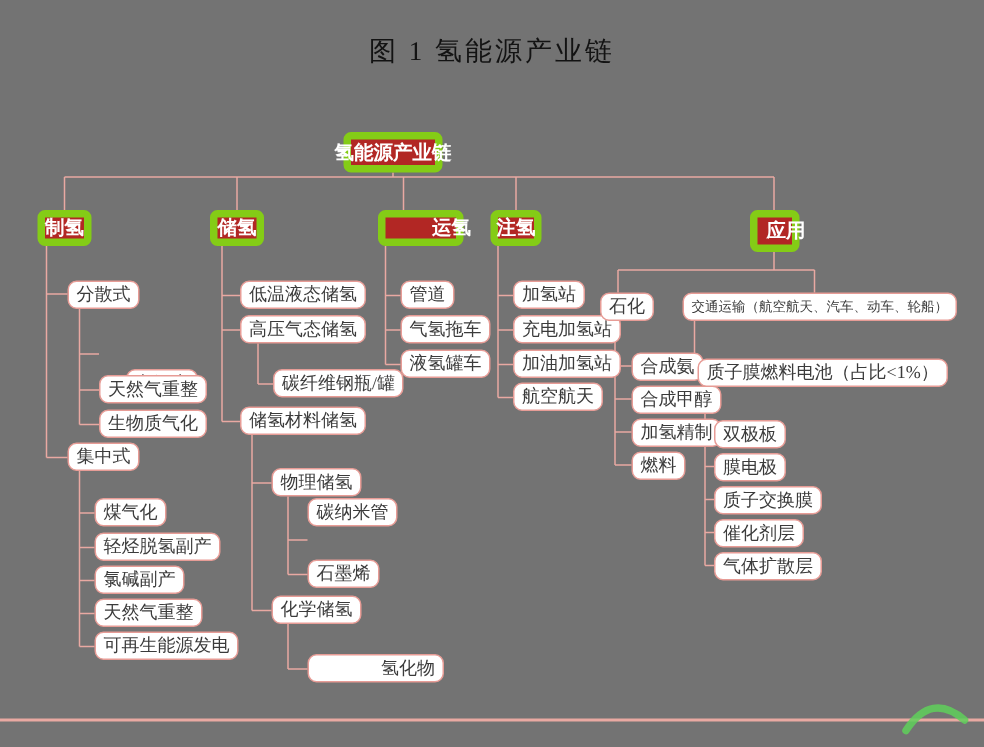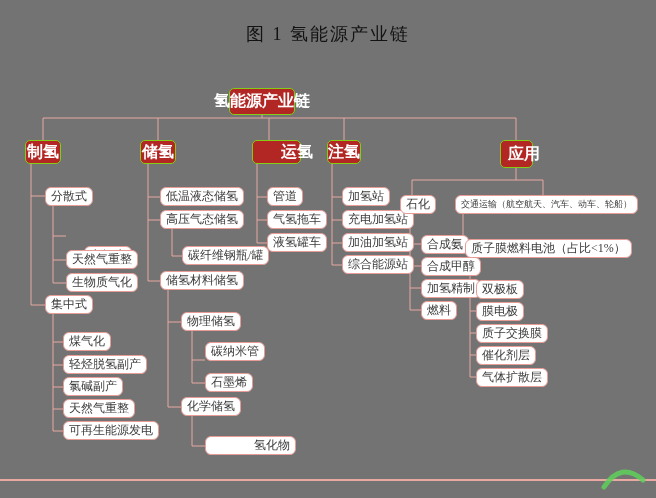--- a/index.html
+++ b/index.html
@@ -6,22 +6,22 @@
   .stage {
     position:relative; width:656px; height:498px; background:#737373;
     font-family:"Liberation Serif","DejaVu Serif",serif; overflow:hidden;
   }
   .fig-title {
     position:absolute; top:22px; left:0; width:100%; text-align:center;
     font-size:18px; color:#131313; letter-spacing:2px;
   }
   svg.links { position:absolute; left:0; top:0; width:656px; height:498px; }
   .rnode {
-    position:absolute; background:#b22724; border:1px solid #84cc16; border-radius:5px;
-    color:#ffffff; font-size:16px; font-weight:bold; display:flex; align-items:center;
+    position:absolute; background:#b22724; border:5px solid #84cc16; border-radius:5px;
+    color:#ffffff; font-size:13px; font-weight:bold; display:flex; align-items:center;
     justify-content:center; white-space:nowrap; box-sizing:border-box; padding:0 3px;
   }
   .node {
     position:absolute; background:#ffffff; border:1px solid #e79c96; border-radius:6px;
     color:#3b3b3b; font-size:12px; line-height:13px; padding:2px 5px;
     white-space:nowrap; box-sizing:border-box;
   }
 </style>
 </head>
 <body>
@@ -67,33 +67,33 @@
   <div class="node" style="left:63px;top:355px;">轻烃脱氢副产</div>
   <div class="node" style="left:63px;top:377px;">氯碱副产</div>
   <div class="node" style="left:63px;top:399px;">天然气重整</div>
   <div class="node" style="left:63px;top:421px;">可再生能源发电</div>
 
   <div class="node" style="left:160px;top:187px;">低温液态储氢</div>
   <div class="node" style="left:160px;top:210px;">高压气态储氢</div>
   <div class="node" style="left:182px;top:246px;">碳纤维钢瓶/罐</div>
   <div class="node" style="left:160px;top:271px;">储氢材料储氢</div>
   <div class="node" style="left:181px;top:312px;">物理储氢</div>
-  <div class="node" style="left:205px;top:342px;">碳纳米管</div>
+  <div class="node" style="left:205px;top:332px;">碳纳米管</div>
   <div class="node" style="left:205px;top:373px;">石墨烯</div>
   <div class="node" style="left:181px;top:397px;">化学储氢</div>
   <div class="node" style="left:205px;top:436px;padding-left:48px;">氢化物</div>
 
   <div class="node" style="left:267px;top:187px;">管道</div>
   <div class="node" style="left:267px;top:210px;">气氢拖车</div>
   <div class="node" style="left:267px;top:233px;">液氢罐车</div>
 
   <div class="node" style="left:342px;top:187px;">加氢站</div>
   <div class="node" style="left:342px;top:210px;">充电加氢站</div>
   <div class="node" style="left:342px;top:233px;">加油加氢站</div>
-  <div class="node" style="left:342px;top:255px;">综合能源站</div>
+  <div class="node" style="left:342px;top:255px;">航空航天</div>
 
   <div class="node" style="left:400px;top:195px;">石化</div>
   <div class="node" style="left:455px;top:195px;font-size:9px;">交通运输（航空航天、汽车、动车、轮船）</div>
   <div class="node" style="left:421px;top:235px;">合成氨</div>
   <div class="node" style="left:421px;top:257px;">合成甲醇</div>
   <div class="node" style="left:421px;top:279px;">加氢精制</div>
   <div class="node" style="left:421px;top:301px;">燃料</div>
   <div class="node" style="left:465px;top:239px;">质子膜燃料电池（占比&lt;1%）</div>
   <div class="node" style="left:476px;top:280px;">双极板</div>
   <div class="node" style="left:476px;top:302px;">膜电极</div>

